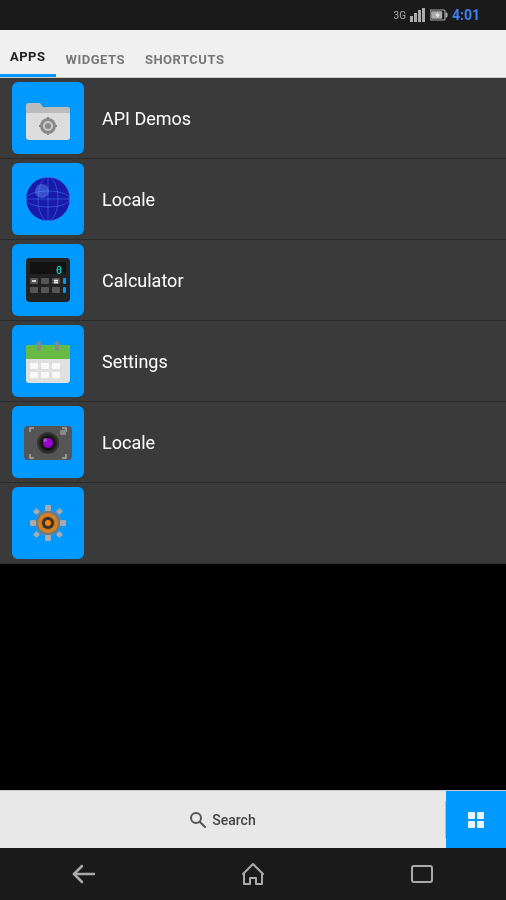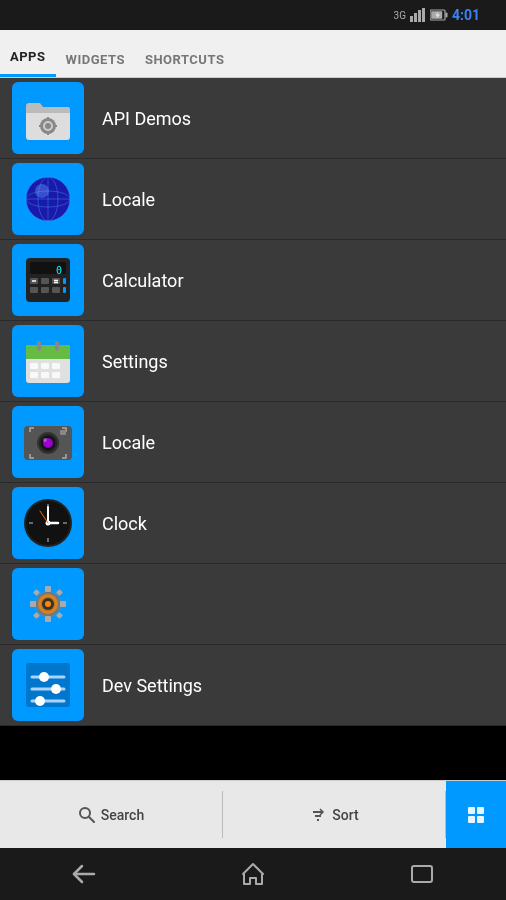--- a/index.html
+++ b/index.html
@@ -103,21 +103,21 @@
     .app-name {
       color: #fff;
       font-size: 18px;
       margin-left: 18px;
       font-weight: 400;
     }
 
     
     .bottom-toolbar {
       width: 100%;
-      height: 68px;
+      height: 58px;
       background: #e8e8e8;
       display: flex;
       align-items: center;
       border-top: 1px solid #ccc;
       text-align: right;
     }
 
     .toolbar-btn {
       flex: 1;
       display: flex;
@@ -315,42 +315,20 @@
             <circle cx="26" cy="27" r="7" fill="#111"></circle>
             <circle cx="26" cy="27" r="5" fill="#9900cc"></circle>
             <circle cx="23" cy="24" r="2" fill="rgba(255,255,255,0.3)"></circle>
 
             <rect x="38" y="14" width="6" height="5" rx="1" fill="#888"></rect>
           </svg>
         </div>
         <span class="app-name">Locale</span>
       </div>
 
-      <div class="app-item">
-        <div class="app-icon">
-          <svg width="52" height="52" viewBox="0 0 52 52">
-            <circle cx="26" cy="26" r="24" fill="#222"></circle>
-            <circle cx="26" cy="26" r="22" fill="#111"></circle>
-
-            <line x1="26" y1="7" x2="26" y2="11" stroke="#888" stroke-width="1.5"></line>
-            <line x1="26" y1="41" x2="26" y2="45" stroke="#888" stroke-width="1.5"></line>
-            <line x1="7" y1="26" x2="11" y2="26" stroke="#888" stroke-width="1.5"></line>
-            <line x1="41" y1="26" x2="45" y2="26" stroke="#888" stroke-width="1.5"></line>
-
-            <line x1="26" y1="26" x2="26" y2="10" stroke="#fff" stroke-width="2" stroke-linecap="round"></line>
-
-            <line x1="26" y1="26" x2="36" y2="26" stroke="#fff" stroke-width="2.5" stroke-linecap="round"></line>
-
-            <circle cx="26" cy="26" r="2.5" fill="#fff"></circle>
-
-            <line x1="26" y1="26" x2="18" y2="14" stroke="#ff6600" stroke-width="1" stroke-linecap="round"></line>
-          </svg>
-        </div>
-        <span class="app-name">Clock</span>
-      </div>
 
       <div class="app-item">
         <div class="app-icon">
           <svg width="52" height="52" viewBox="0 0 52 52">
 
             <circle cx="26" cy="26" r="14" fill="#888" opacity="0.3"></circle>
 
             <g fill="#aaa">
               <rect x="23" y="8" width="6" height="6" rx="1"></rect>
               <rect x="23" y="38" width="6" height="6" rx="1"></rect>
@@ -364,58 +342,31 @@
             <circle cx="26" cy="26" r="12" fill="#777"></circle>
             <circle cx="26" cy="26" r="7" fill="#333"></circle>
 
             <circle cx="26" cy="26" r="10" fill="#ff8800" opacity="0.7"></circle>
             <circle cx="26" cy="26" r="6" fill="#333"></circle>
             <circle cx="26" cy="26" r="3" fill="#ff8800"></circle>
           </svg>
         </div>
       </div>
 
-      <div class="app-item">
-        <div class="app-icon">
-          <svg width="52" height="52" viewBox="0 0 52 52">
-
-            <rect x="4" y="4" width="44" height="44" rx="3" fill="#0077cc"></rect>
-
-            <line x1="10" y1="18" x2="42" y2="18" stroke="#aad4ff" stroke-width="3" stroke-linecap="round"></line>
-            <circle cx="22" cy="18" r="5" fill="#fff"></circle>
-
-            <line x1="10" y1="30" x2="42" y2="30" stroke="#aad4ff" stroke-width="3" stroke-linecap="round"></line>
-            <circle cx="34" cy="30" r="5" fill="#fff"></circle>
-
-            <line x1="10" y1="42" x2="42" y2="42" stroke="#aad4ff" stroke-width="3" stroke-linecap="round"></line>
-            <circle cx="18" cy="42" r="5" fill="#fff"></circle>
-          </svg>
-        </div>
-        <span class="app-name">Dev Settings</span>
-      </div>
 
     </div>
   </div>
 
   <div class="bottom-toolbar">
     <div class="toolbar-btn">
       <svg width="16" height="16" viewBox="0 0 16 16">
         <circle cx="6" cy="6" r="5" fill="none" stroke="#555" stroke-width="2"></circle>
         <line x1="10" y1="10" x2="15" y2="15" stroke="#555" stroke-width="2" stroke-linecap="round"></line>
       </svg>
       <span>Search</span>
-    </div>
-    <div class="toolbar-btn">
-      <svg width="16" height="16" viewBox="0 0 16 16">
-        <line x1="3" y1="5" x2="13" y2="5" stroke="#555" stroke-width="2"></line>
-        <line x1="5" y1="9" x2="11" y2="9" stroke="#555" stroke-width="2"></line>
-        <line x1="7" y1="13" x2="9" y2="13" stroke="#555" stroke-width="2"></line>
-        <polyline points="10,2 13,5 10,8" fill="none" stroke="#555" stroke-width="1.5"></polyline>
-      </svg>
-      <span>Sort</span>
     </div>
     <div class="toolbar-btn active-btn" style="flex: 0.5; max-width: 60px;">
       <svg width="18" height="18" viewBox="0 0 18 18">
         <rect x="1" y="1" width="7" height="7" rx="1" fill="#fff" opacity="0.9"></rect>
         <rect x="10" y="1" width="7" height="7" rx="1" fill="#fff" opacity="0.9"></rect>
         <rect x="1" y="10" width="7" height="7" rx="1" fill="#fff" opacity="0.9"></rect>
         <rect x="10" y="10" width="7" height="7" rx="1" fill="#fff" opacity="0.9"></rect>
       </svg>
     </div>
   </div>

